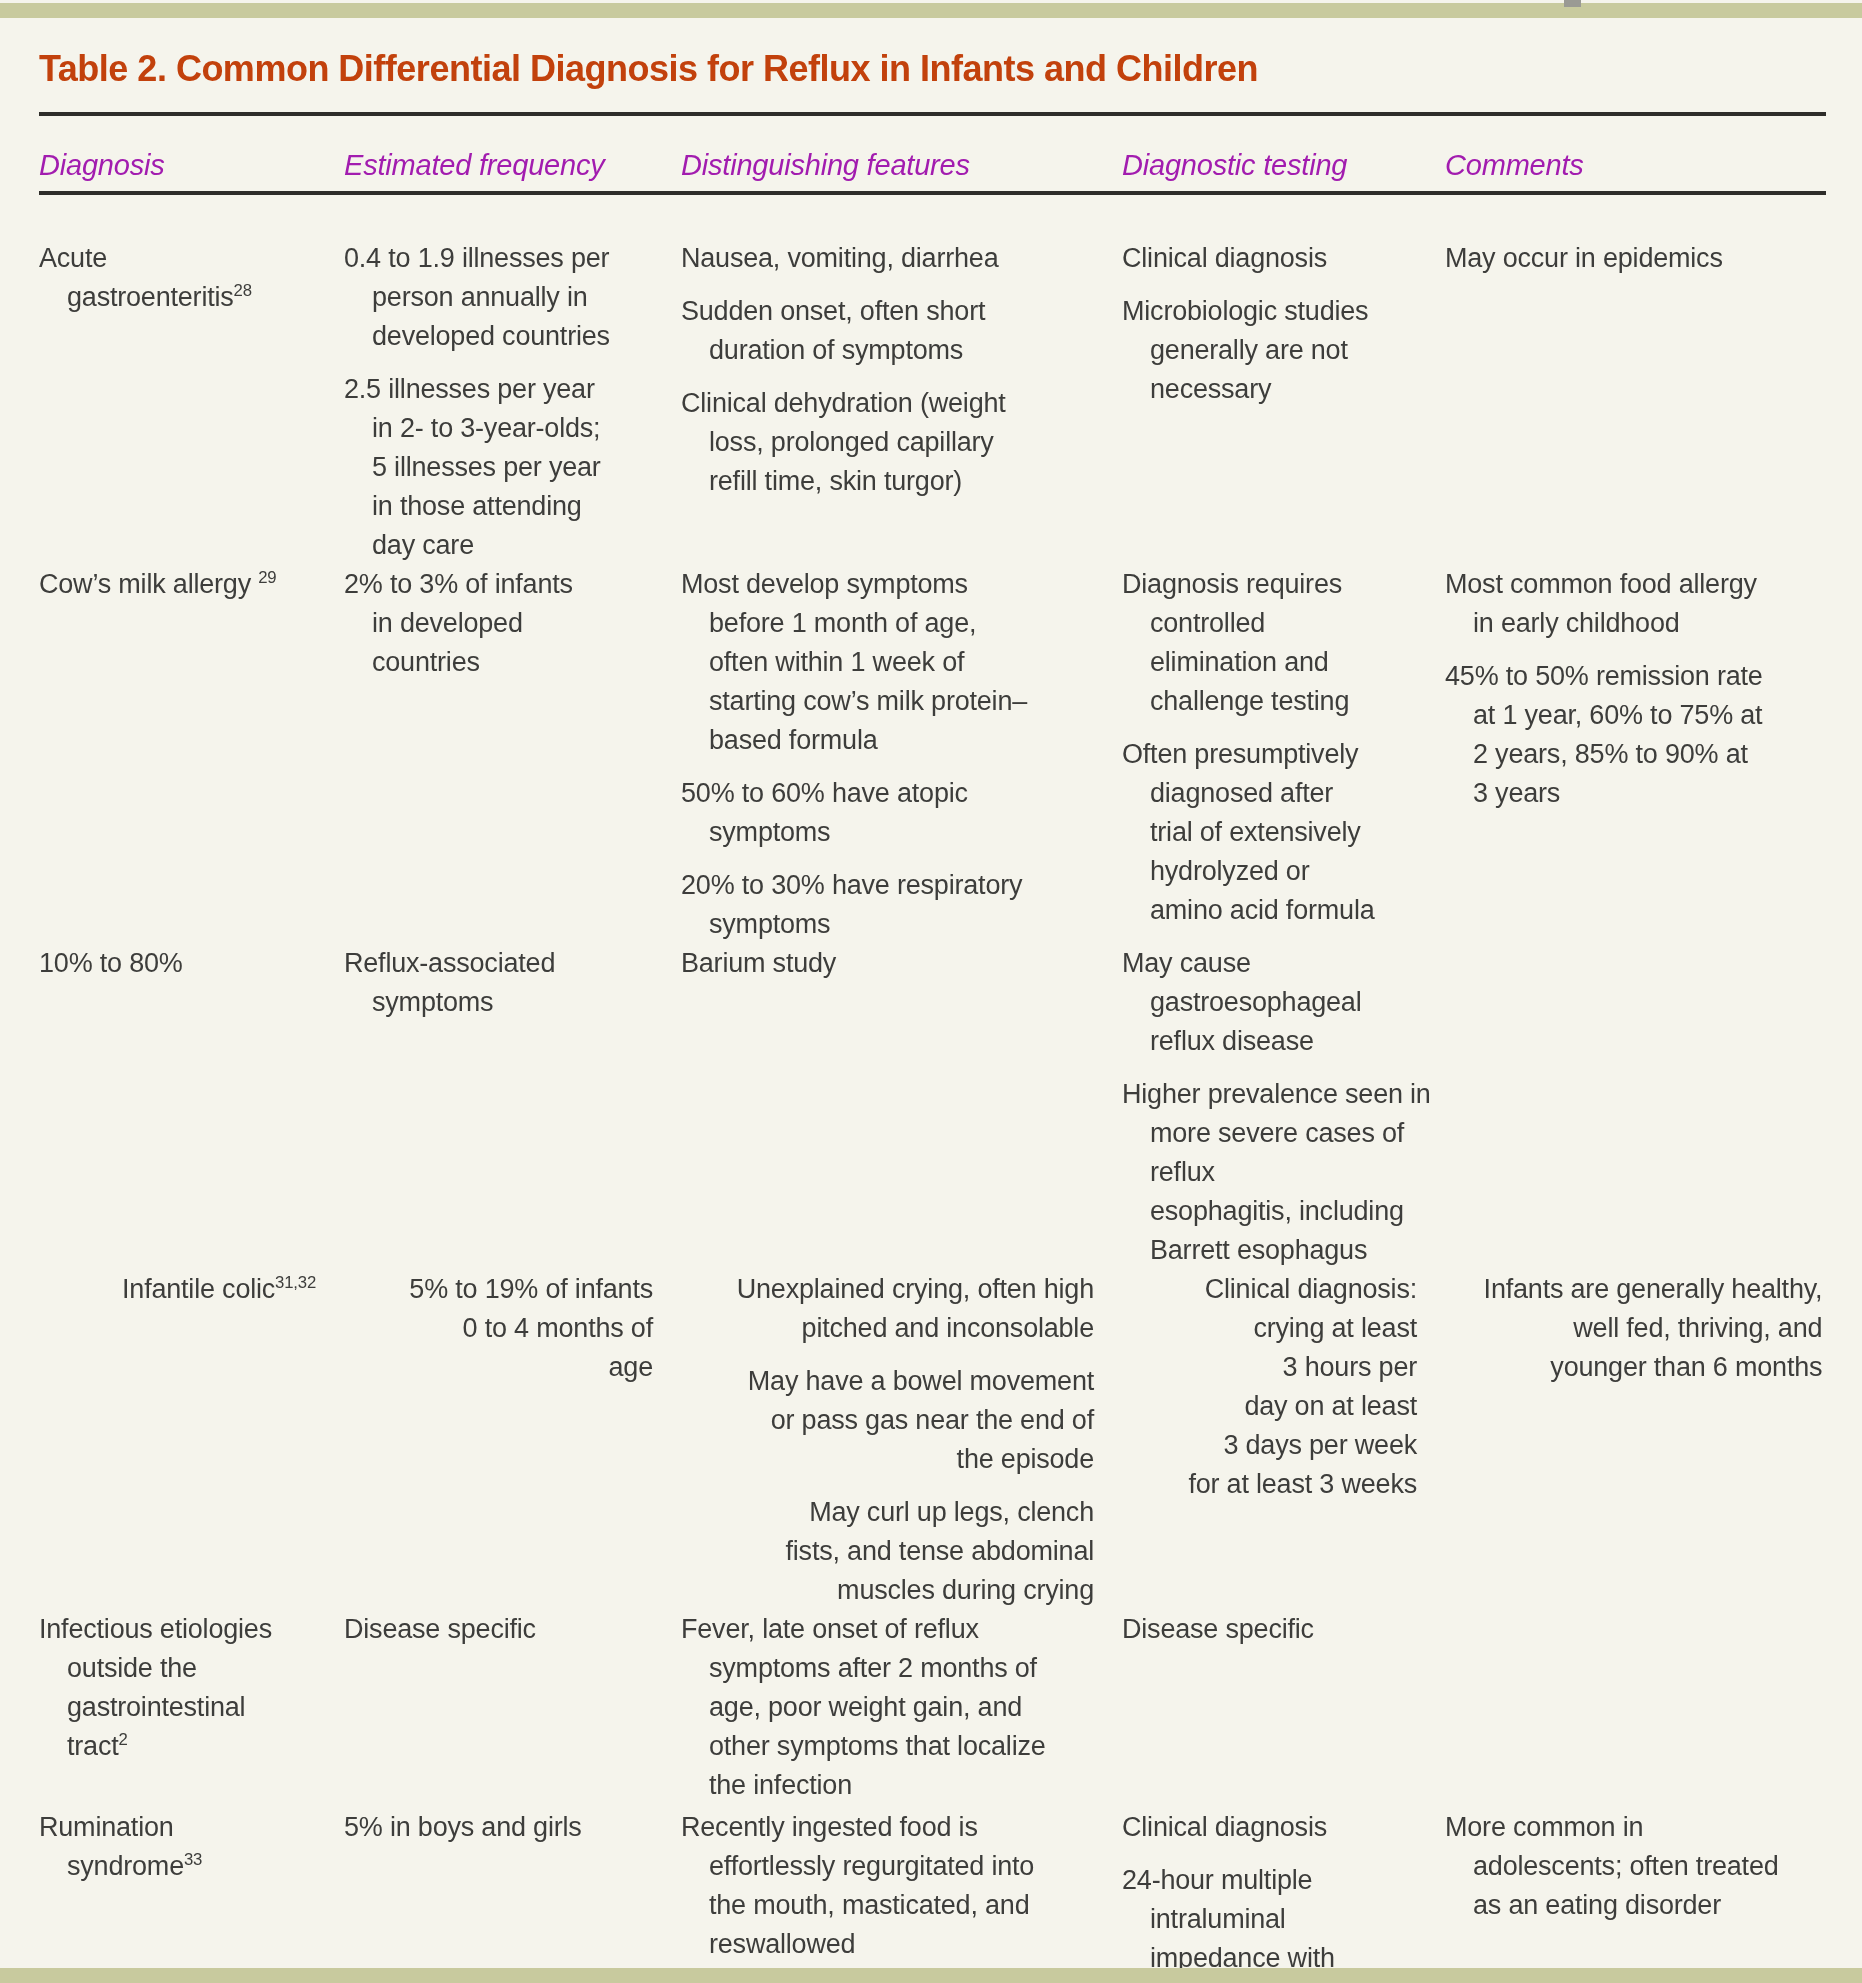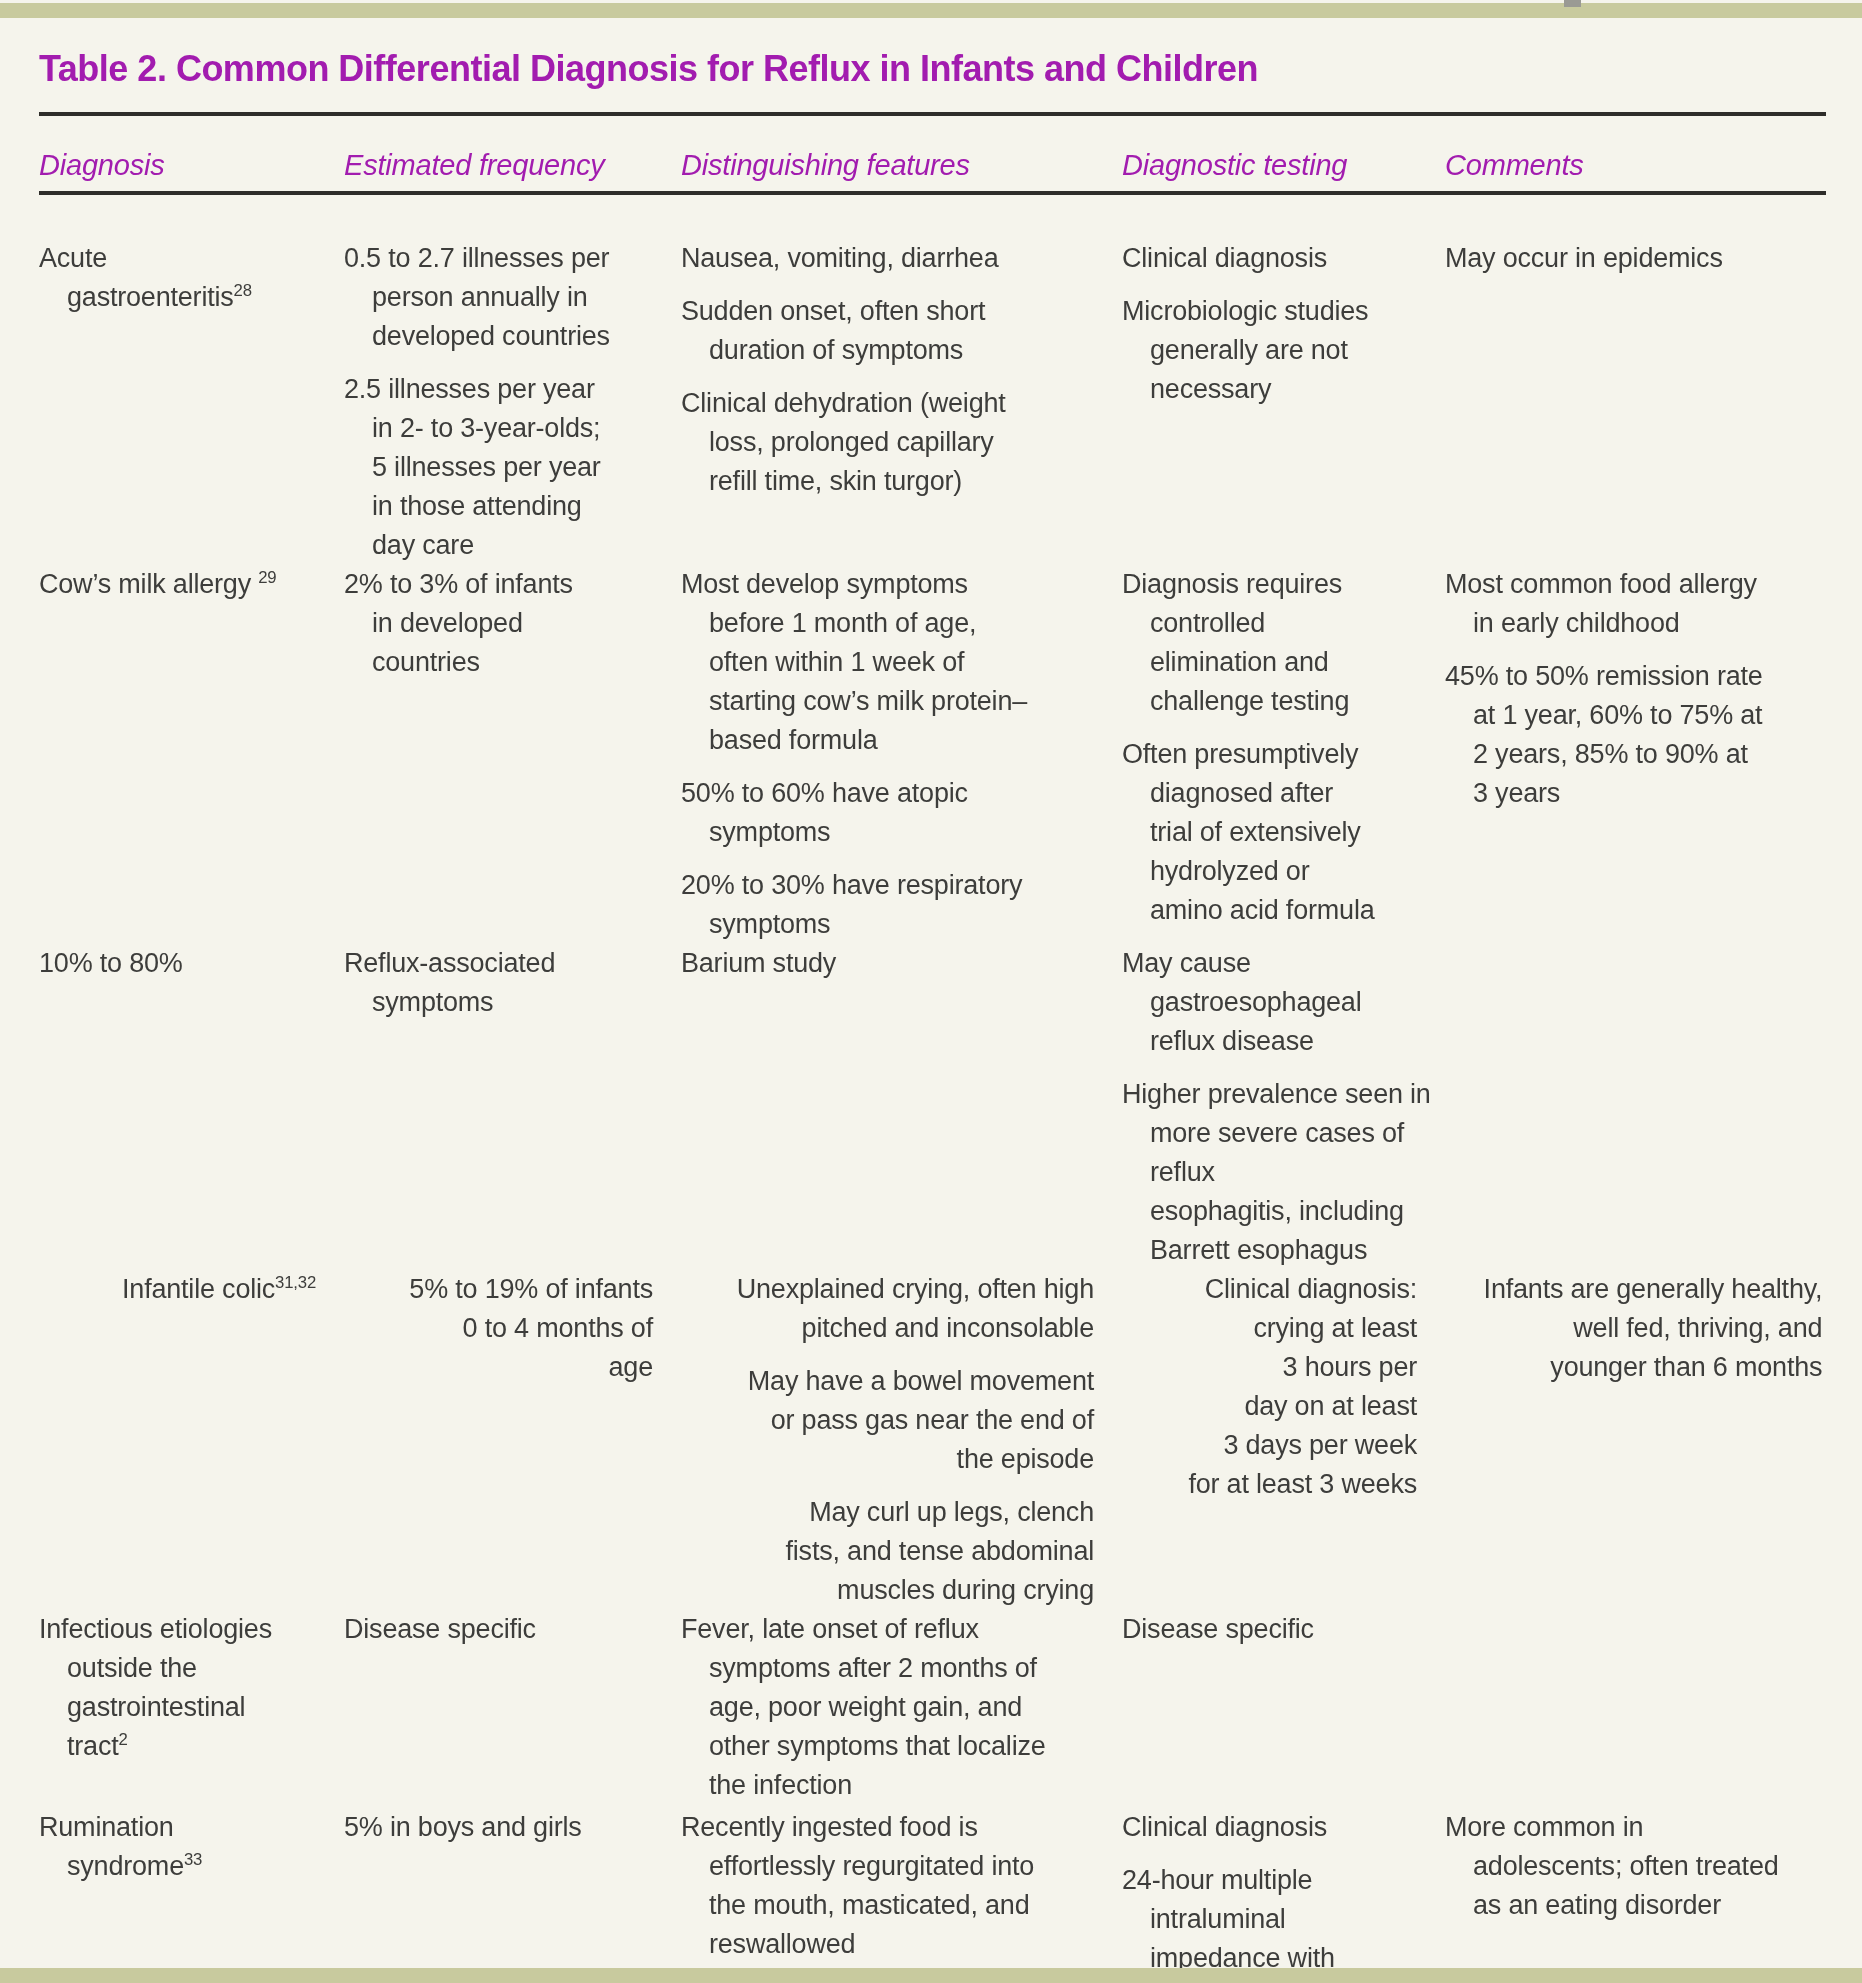--- a/index.html
+++ b/index.html
@@ -33,21 +33,21 @@
     position: absolute;
     top: 18.5px; left: 39px;
     width: 1787px;
   }
   .table-title {
     margin-top: 29.5px;
     font-size: 36px;
     line-height: 42px;
     font-weight: 700;
     letter-spacing: -0.5px;
-    color: #a21caf;
+    color: #c2410c;
   }
   .rule {
     height: 3.7px;
     background: #2e2d2a;
     border: none;
     margin: 0;
   }
   .rule.under-title { margin-top: 22px; }
   .grid {
     display: grid;
@@ -123,21 +123,21 @@
     <div class="rule"></div>
 
     <div class="rows">
 
       <div class="grid row-r1">
         <div class="cell c1">
           <p class="para"><span>Acute
 gastroenteritis</span><sup>28</sup></p>
         </div>
         <div class="cell c2">
-          <p class="para">0.5 to 2.7 illnesses per
+          <p class="para">0.4 to 1.9 illnesses per
 person annually in
 developed countries</p>
           <p class="para">2.5 illnesses per year
 in 2- to 3-year-olds;
 5 illnesses per year
 in those attending
 day care</p>
         </div>
         <div class="cell c3">
           <p class="para">Nausea, vomiting, diarrhea</p>

